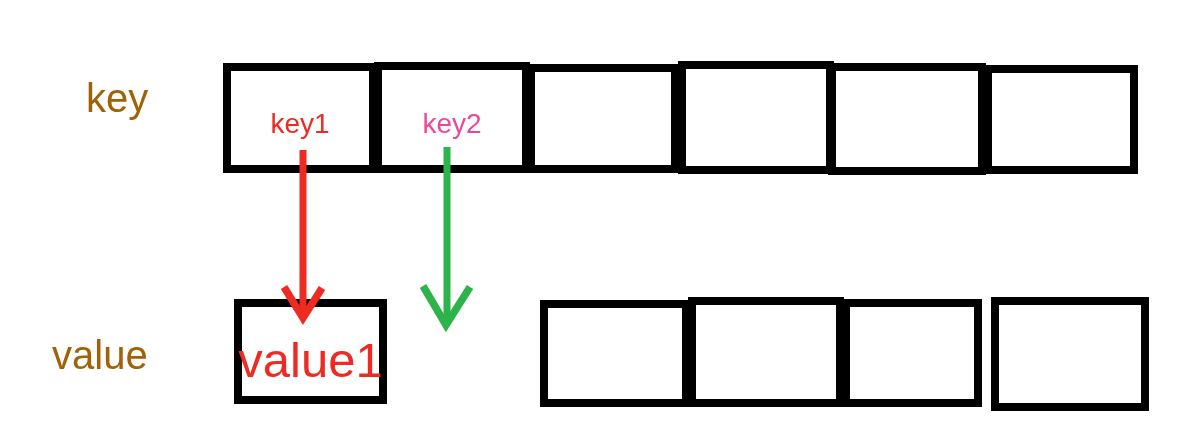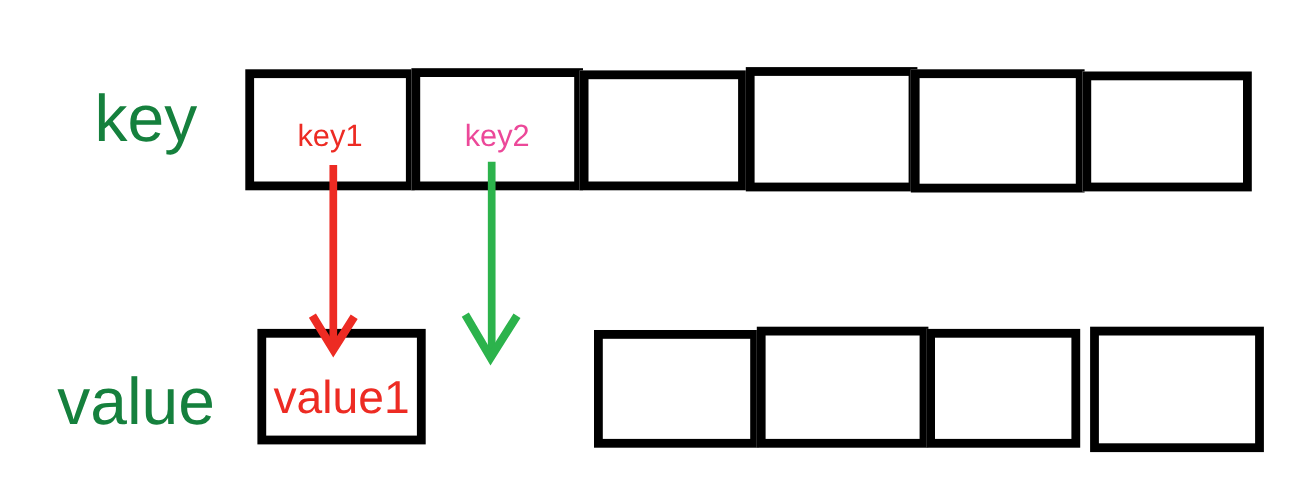--- a/index.html
+++ b/index.html
@@ -10,44 +10,44 @@
   }
   .canvas {
     position: relative;
     width: 1195px;
     height: 445px;
     background: #ffffff;
     overflow: hidden;
   }
   .row-label {
     position: absolute;
-    font-size: 60px;
+    font-size: 40px;
     line-height: 1;
-    color: #15803d;
+    color: #a16207;
     white-space: nowrap;
   }
   .cell {
     position: absolute;
     box-sizing: border-box;
     border: 8px solid #000000;
     background: #ffffff;
     display: flex;
     align-items: center;
     justify-content: center;
   }
   .cell .ctext {
     line-height: 1;
     white-space: nowrap;
   }
   .key-cell .ctext {
     font-size: 28px;
     padding-top: 12px;
   }
   .value-cell .ctext {
-    font-size: 42px;
+    font-size: 49px;
     padding-top: 18px;
   }
   .t-red   { color: #ed2b23; }
   .t-green { color: #ec4899; }
   .arrow-layer {
     position: absolute;
     left: 0;
     top: 0;
     width: 1195px;
     height: 445px;

